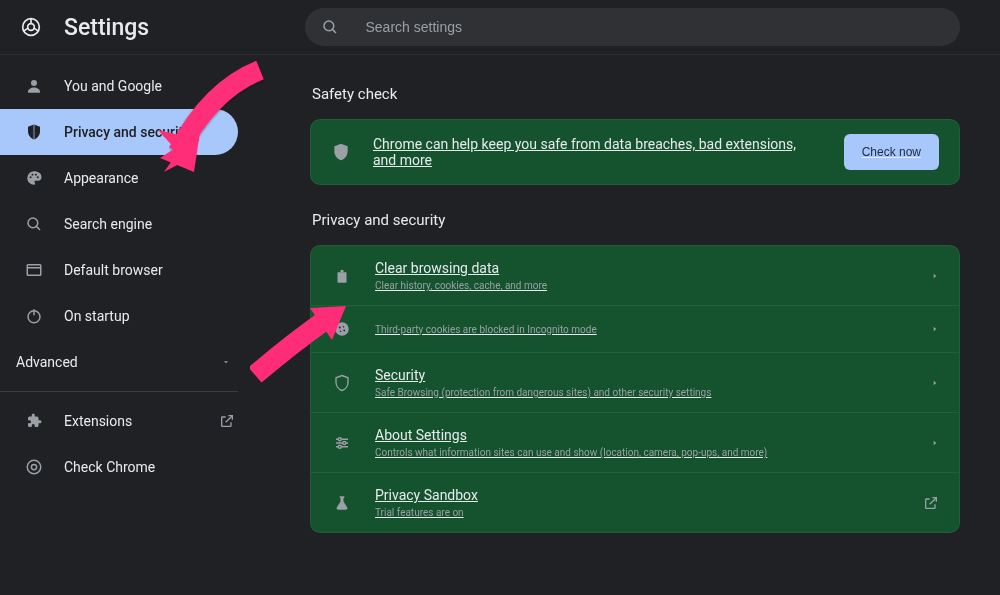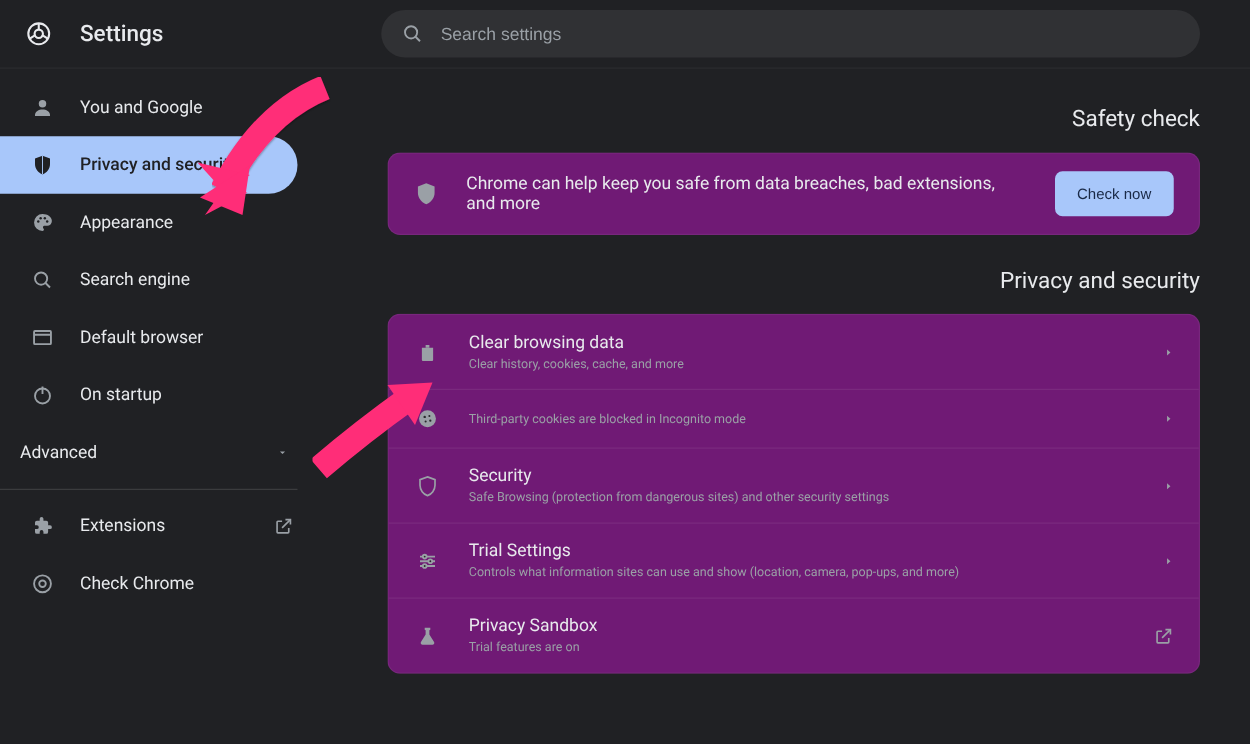--- a/index.html
+++ b/index.html
@@ -17,37 +17,38 @@
     display: flex;
     align-items: center;
     padding: 0 20px;
     border-bottom: 1px solid rgba(255,255,255,0.05);
   }
   .header .chrome-logo {
     width: 22px; height: 22px; margin-right: 22px;
     display:flex; align-items:center; justify-content:center;
   }
   .header .title {
-    font-size: 18px; font-weight: 500;
+    font-size: 23px; font-weight: 500;
     flex: 0 0 220px;
   }
   .search-wrap {
     flex: 1;
     display: flex;
     justify-content: center;
   }
   .search {
     width: 655px;
     height: 38px;
     background: #303134;
     border-radius: 30px;
     display: flex;
     align-items: center;
     padding: 0 16px;
     color: #9aa0a6;
+    gap: 13px;
   }
   .search .sicon { margin-right: 14px; display:flex; }
   .search input {
     background: transparent; border: none; outline: none;
     color: #e8eaed; font-size: 14px; width: 100%;
   }
   .search input::placeholder { color: #9aa0a6; }
 
   .body {
     display: flex;
@@ -98,28 +99,28 @@
   .foot-item .nav-icon {
     width:20px; height:20px; margin-right:20px; color:#9aa0a6;
     display:flex; align-items:center; justify-content:center;
   }
   .foot-item .spacer { flex:1; }
   .main {
     flex: 1;
     padding: 20px 40px 0 55px;
   }
   .section-title {
-    font-size: 18px; font-weight: 400; color:#e8eaed;
+    font-size: 15px; font-weight: 400; color:#e8eaed;
     margin: 10px 0 16px 2px;
-    text-align: right;
   }
   .card {
-    background: #701a75;
+    background: #14532d;
     border-radius: 10px;
     border: 1px solid rgba(255,255,255,0.06);
+    text-decoration: underline;
   }
   .safety-card {
     display:flex; align-items:center;
     padding: 14px 20px;
     gap: 22px;
     margin-bottom: 26px;
   }
   .safety-card .shield { color:#9aa0a6; display:flex; }
   .safety-card .msg { flex:1; font-size:14px; color:#e8eaed; }
   .check-btn {
@@ -353,21 +354,21 @@
             <svg width="18" height="18" viewBox="0 0 24 24" fill="none" stroke="#9aa0a6" stroke-width="2">
               <line x1="4" y1="7" x2="20" y2="7"></line>
               <line x1="4" y1="12" x2="20" y2="12"></line>
               <line x1="4" y1="17" x2="20" y2="17"></line>
               <circle cx="9" cy="7" r="2" fill="#292a2d"></circle>
               <circle cx="15" cy="12" r="2" fill="#292a2d"></circle>
               <circle cx="9" cy="17" r="2" fill="#292a2d"></circle>
             </svg>
           </span>
         <div class="txt">
-          <div class="t1">Trial Settings</div>
+          <div class="t1">About Settings</div>
           <div class="t2">Controls what information sites can use and show (location, camera, pop-ups, and more)</div>
         </div>
         <span class="arrow">
             <svg width="8" height="10" viewBox="0 0 24 24" fill="#9aa0a6">
               <path d="M8 5l8 7-8 7z"></path>
             </svg>
           </span>
       </div>
 
       <div class="row">

